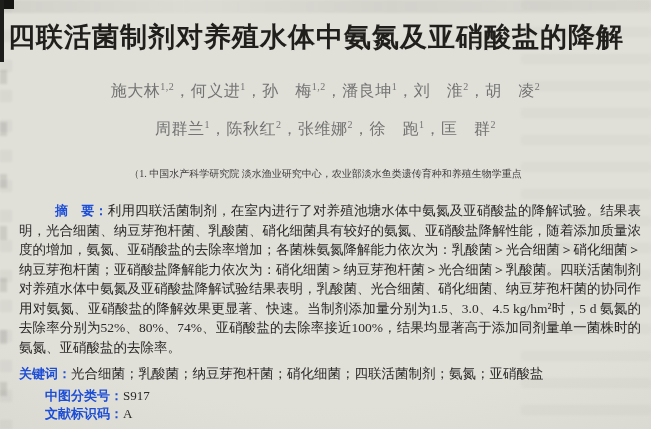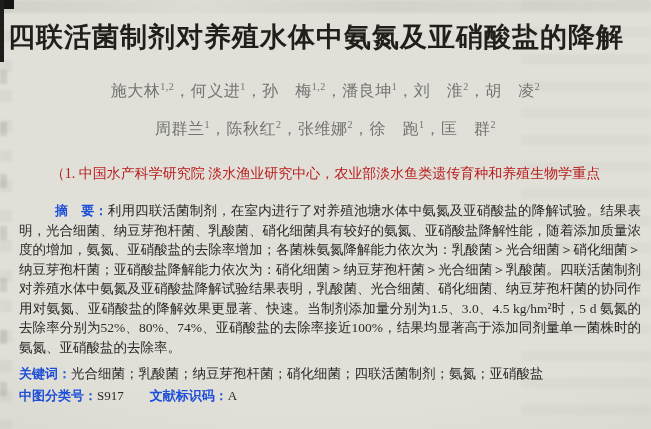--- a/index.html
+++ b/index.html
@@ -32,23 +32,23 @@
     letter-spacing: 0.5px;
   }
   .authors-1 { margin-top: 26px; }
   .authors-2 { margin-top: 17px; }
   .authors sup { font-size: 10px; vertical-align: super; line-height: 0; }
 
   
   .affiliation {
     margin-top: 23px;
     text-align: center;
-    font-size: 14px;
+    font-size: 10px;
     line-height: 21px;
-    color: #b91c1c;
+    color: #404040;
   }
 
   
   .abstract {
     margin: 17px 10px 0 19px;
     font-size: 13.5px;
     line-height: 19.5px;
     text-align: justify;
     text-indent: 36px;
     color: #2b2927;
@@ -65,20 +65,21 @@
     line-height: 19.5px;
     text-align: justify;
   }
 
   
   .meta {
     margin: 3px 10px 8px 19px;
     font-size: 13px;
     display: flex;
     align-items: baseline;
+    flex-direction: column;
   }
   .meta-item + .meta-item { margin-left: 26px; text-align: center; }
 
   
   .artifact { position: absolute; pointer-events: none; z-index: 1; }
   .corner-blot { left: 0; top: 0; width: 14px; height: 9px; background: #151513; z-index: 3; }
   .edge-strip { left: 0; top: 0; width: 4px; height: 62px; background: #1d1d1b; z-index: 3; }
   .edge-marks {
     left: 0; top: 70px; width: 7px; height: 340px;
     background: repeating-linear-gradient(

